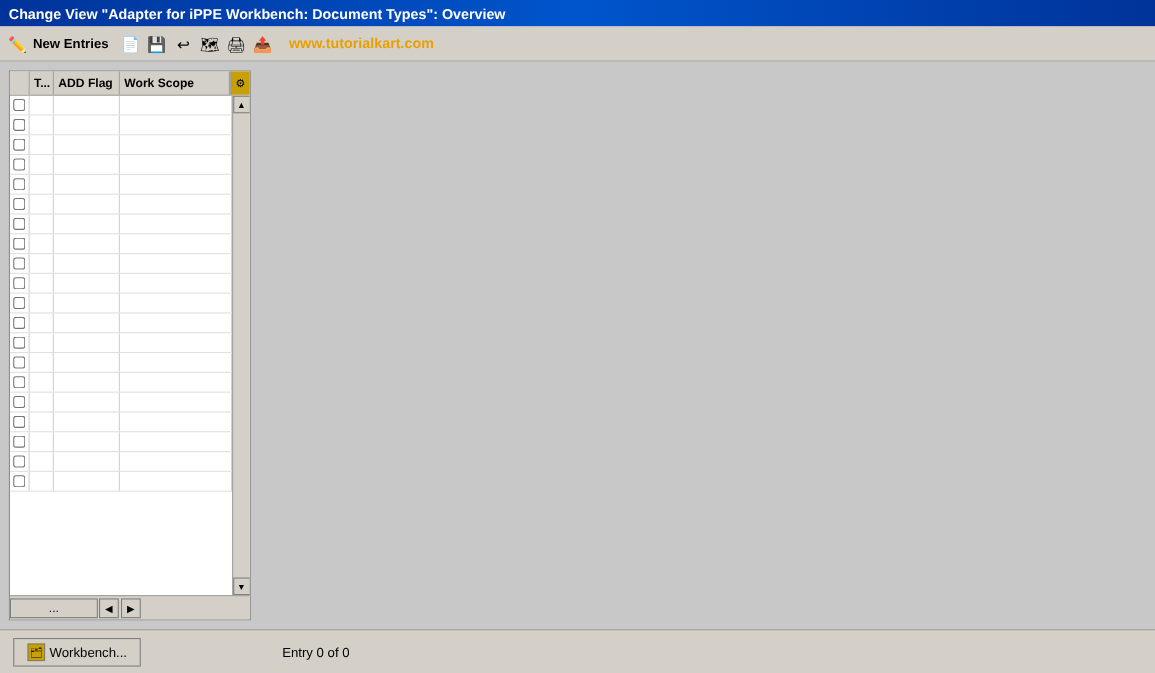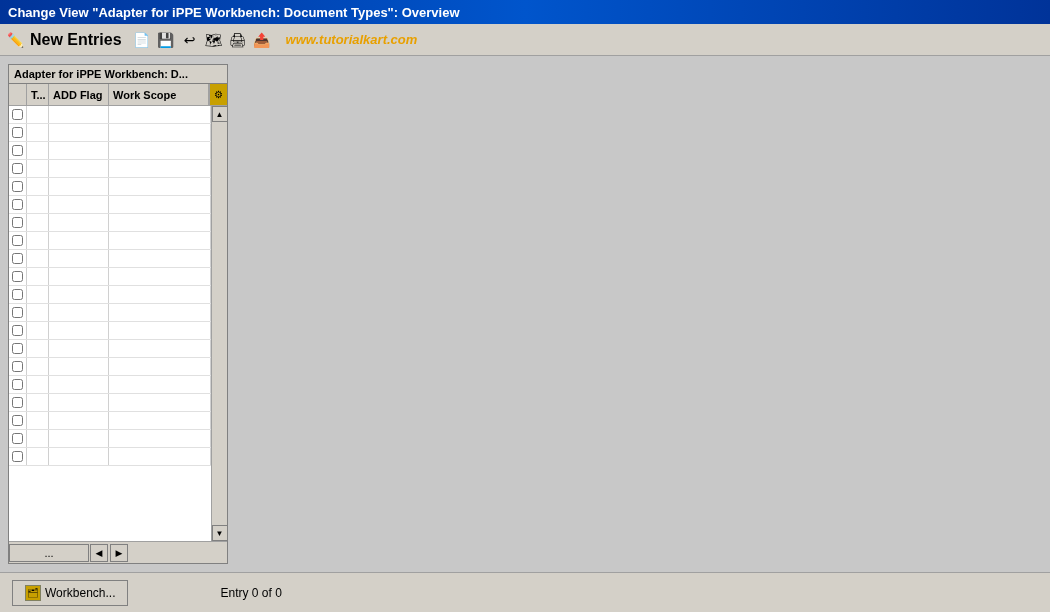--- a/index.html
+++ b/index.html
@@ -39,32 +39,31 @@
       width: 20px;
       height: 20px;
       display: inline-flex;
       align-items: center;
       justify-content: center;
       cursor: pointer;
       font-size: 14px;
     }
 
     .toolbar-label {
-      font-size: 16px;
+      font-size: 12px;
       font-weight: bold;
       margin-right: 6px;
       cursor: pointer;
     }
 
     .toolbar-watermark {
       color: #e8a000;
       font-size: 13px;
       font-weight: bold;
       margin-left: 10px;
-      font-style: italic;
     }
 
     
     .main-content {
       display: flex;
       background-color: #c8c8c8;
       height: calc(612px - 24px - 32px - 40px);
       padding: 8px;
       gap: 8px;
     }
@@ -267,21 +266,21 @@
       border: 1px solid #808060;
       display: inline-flex;
       align-items: center;
       justify-content: center;
       font-size: 9px;
     }
 
     .entry-text {
       font-size: 12px;
       color: #000;
-      margin-left: 76px;
+      margin-left: 112px;
     }
   </style>
 </head>
 <body>
 
 <div class="title-bar">
   <span>Change View "Adapter for iPPE Workbench: Document Types": Overview</span>
 </div>
 
 <div class="toolbar">
@@ -295,21 +294,20 @@
   <span class="toolbar-icon">🖨</span>
   <span class="toolbar-icon">📤</span>
 
   <span class="toolbar-watermark">www.tutorialkart.com</span>
 </div>
 
 <div class="main-content">
 
   <div class="left-panel">
 
-    <div class="panel-header">Adapter for iPPE Workbench: D...</div>
 
     <div class="table-header">
       <div class="th-checkbox"></div>
       <div class="th-cell th-t">T...</div>
       <div class="th-cell th-add">ADD Flag</div>
       <div class="th-cell th-work">Work Scope</div>
       <div class="th-icon">⚙</div>
     </div>
 
     <div style="display:flex; flex:1; overflow:hidden;">

